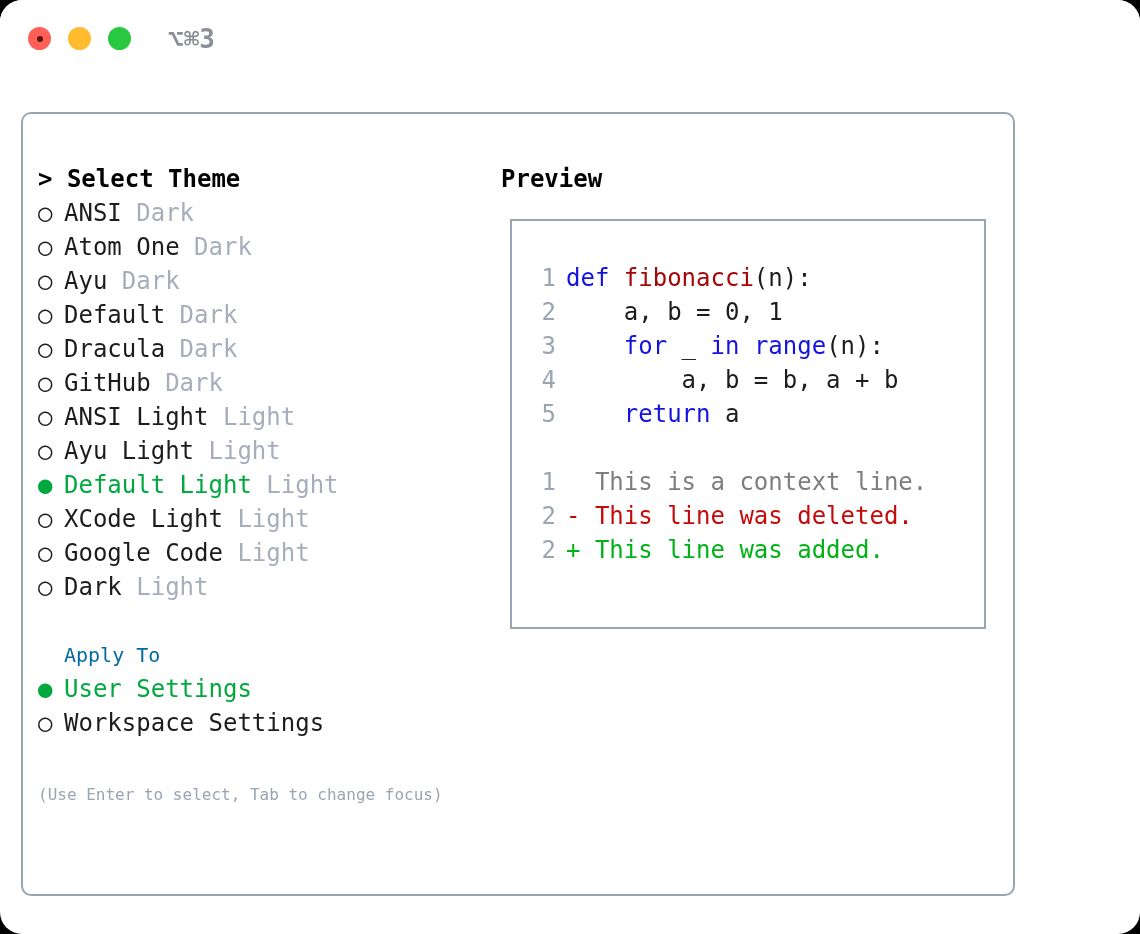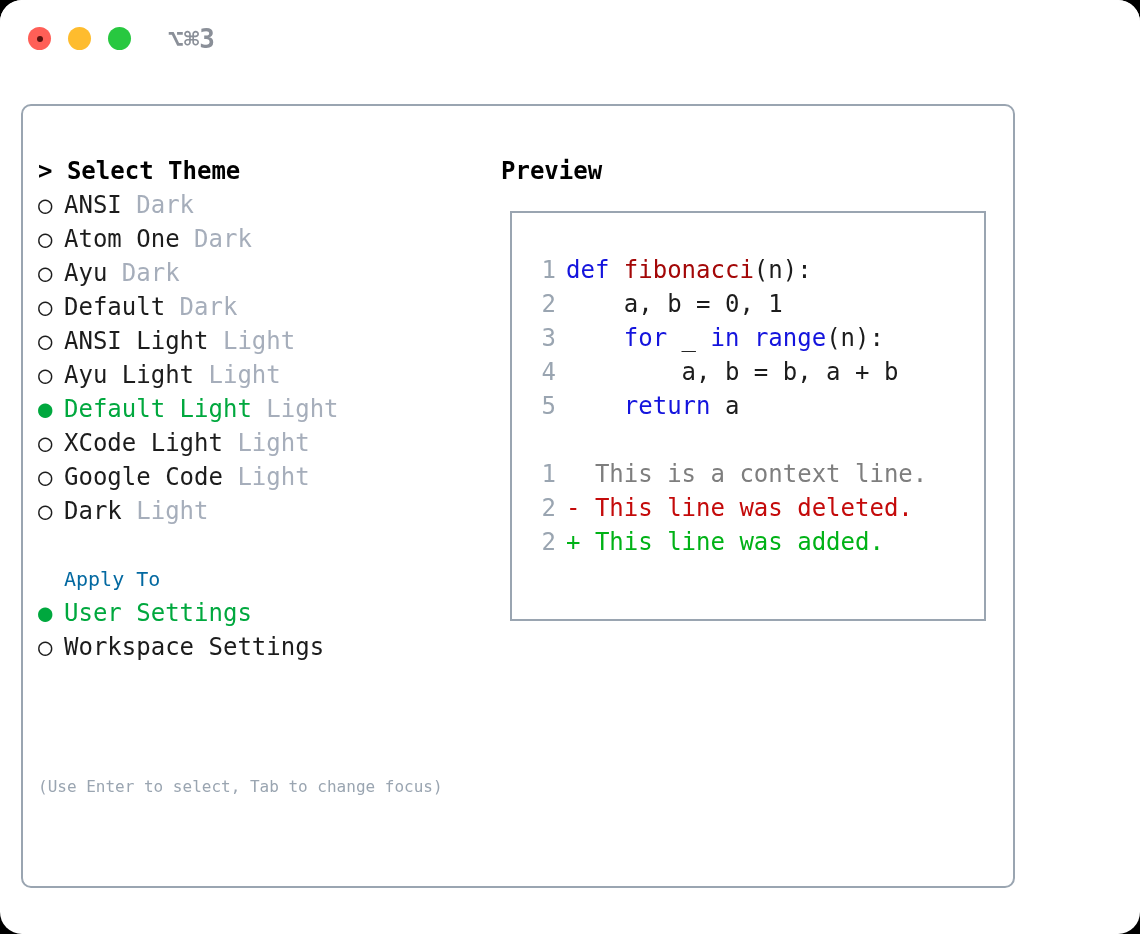--- a/index.html
+++ b/index.html
@@ -50,21 +50,21 @@
     font-size: 26px;
     font-weight: bold;
     color: #8a8f98;
     letter-spacing: 0px;
     line-height: 34px;
   }
 
   
   #main-panel {
     position: absolute;
-    left: 21px; top: 104px;
+    left: 21px; top: 112px;
     width: 994px; height: 784px;
     border: 2px solid #9aa5b1;
     border-radius: 10px;
     background: #ffffff;
   }
 
   
   #theme-column {
     position: absolute;
     left: 15px; top: 48px;
@@ -171,20 +171,22 @@
 
   <div id="main-panel">
 
     <div id="theme-column">
       <div class="row header">&gt; Select Theme</div>
       <div id="theme-rows">
           <div class="row"><span class="bullet">○</span><span>ANSI</span><span> </span><span class="tag">Dark</span></div>
           <div class="row"><span class="bullet">○</span><span>Atom One</span><span> </span><span class="tag">Dark</span></div>
           <div class="row"><span class="bullet">○</span><span>Ayu</span><span> </span><span class="tag">Dark</span></div>
           <div class="row"><span class="bullet">○</span><span>Default</span><span> </span><span class="tag">Dark</span></div>
+          <div class="row"><span class="bullet">○</span><span>Dracula</span><span> </span><span class="tag">Dark</span></div>
+          <div class="row"><span class="bullet">○</span><span>GitHub</span><span> </span><span class="tag">Dark</span></div>
           <div class="row"><span class="bullet">○</span><span>ANSI Light</span><span> </span><span class="tag">Light</span></div>
           <div class="row"><span class="bullet">○</span><span>Ayu Light</span><span> </span><span class="tag">Light</span></div>
           <div class="row selected"><span class="bullet">●</span><span>Default Light</span><span> </span><span class="tag">Light</span></div>
           <div class="row"><span class="bullet">○</span><span>XCode Light</span><span> </span><span class="tag">Light</span></div>
           <div class="row"><span class="bullet">○</span><span>Google Code</span><span> </span><span class="tag">Light</span></div>
           <div class="row"><span class="bullet">○</span><span>Dark</span><span> </span><span class="tag">Light</span></div>
         </div>
       <div class="spacer"></div>
       <div id="apply-to-label">Apply To</div>
       <div id="apply-rows">

